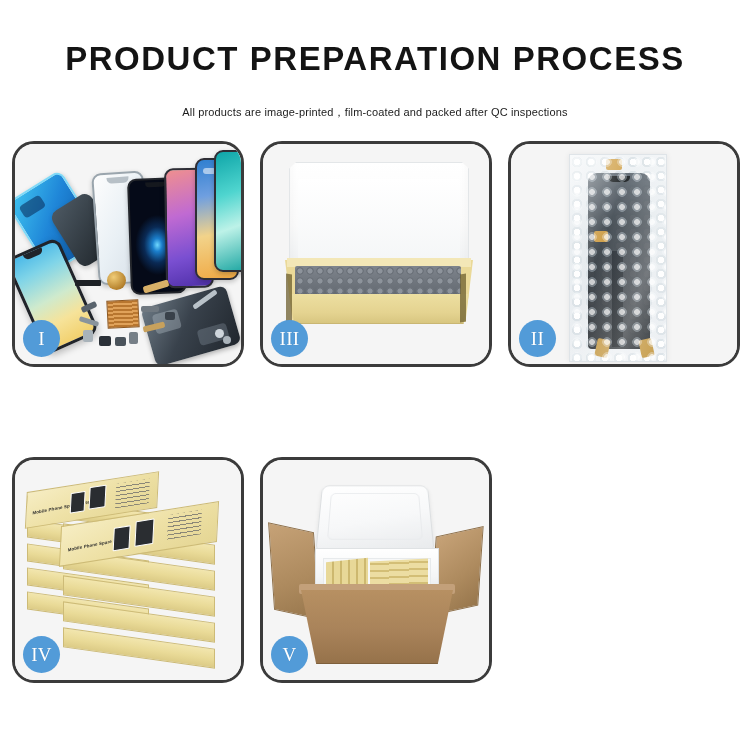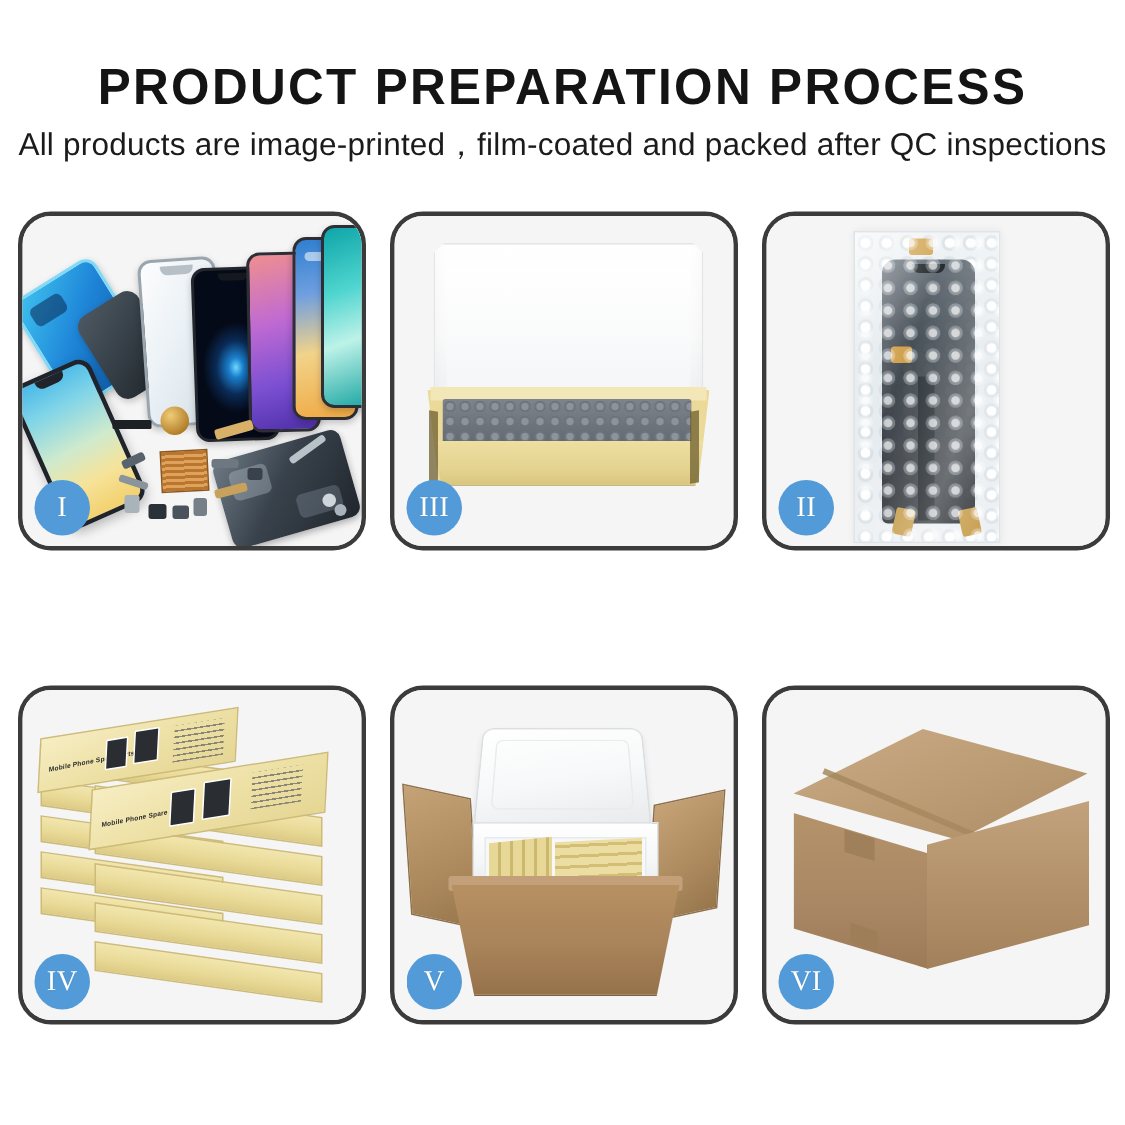--- a/index.html
+++ b/index.html
@@ -31,22 +31,22 @@
   .page-title {
     font-size: 34px;
     font-weight: 700;
     letter-spacing: 1.6px;
     color: #141414;
     line-height: 40px;
     transform: scaleX(0.97);
     white-space: nowrap;
   }
   .page-subtitle {
-    margin-top: 9px;
-    font-size: 21px;
+    margin-top: 24px;
+    font-size: 11px;
     font-weight: 400;
     letter-spacing: 0.15px;
     color: #1b1b1b;
     line-height: 20px;
     white-space: nowrap;
   }
 
   
   .grid {
     position: absolute;
@@ -653,26 +653,15 @@
         <div class="p5-foam-box"></div>
         <div class="p5-inner"></div>
         <div class="p5-bundleA"></div>
         <div class="p5-bundleB"></div>
         <div class="p5-rim"></div>
         <div class="p5-body"></div>
       </div>
       <div class="badge">V</div>
     </div>
 
-    <div class="panel">
-      <div class="panel-stage">
-        <div class="p6-top"></div>
-        <div class="p6-seam"></div>
-        <div class="p6-left"></div>
-        <div class="p6-right"></div>
-        <div class="p6-tape p6-tape1"></div>
-        <div class="p6-tape p6-tape2"></div>
-      </div>
-      <div class="badge">VI</div>
-    </div>
 
   </div>
 </div>
 
 </body></html>

